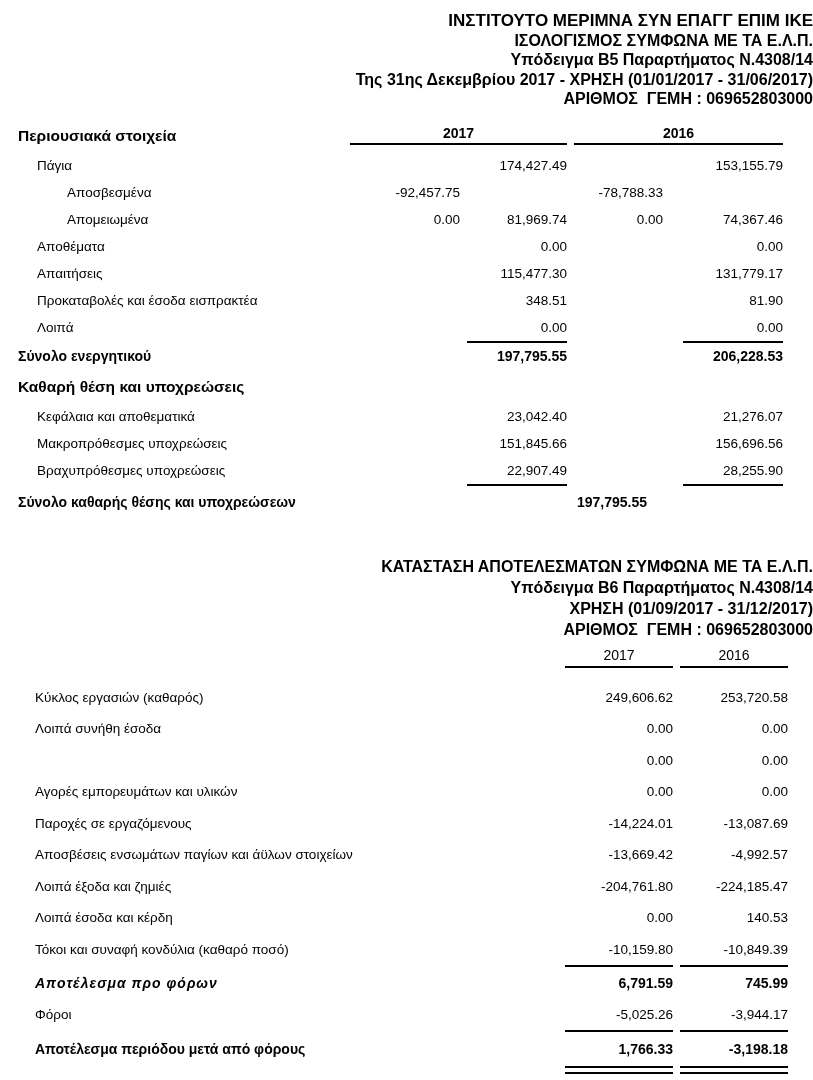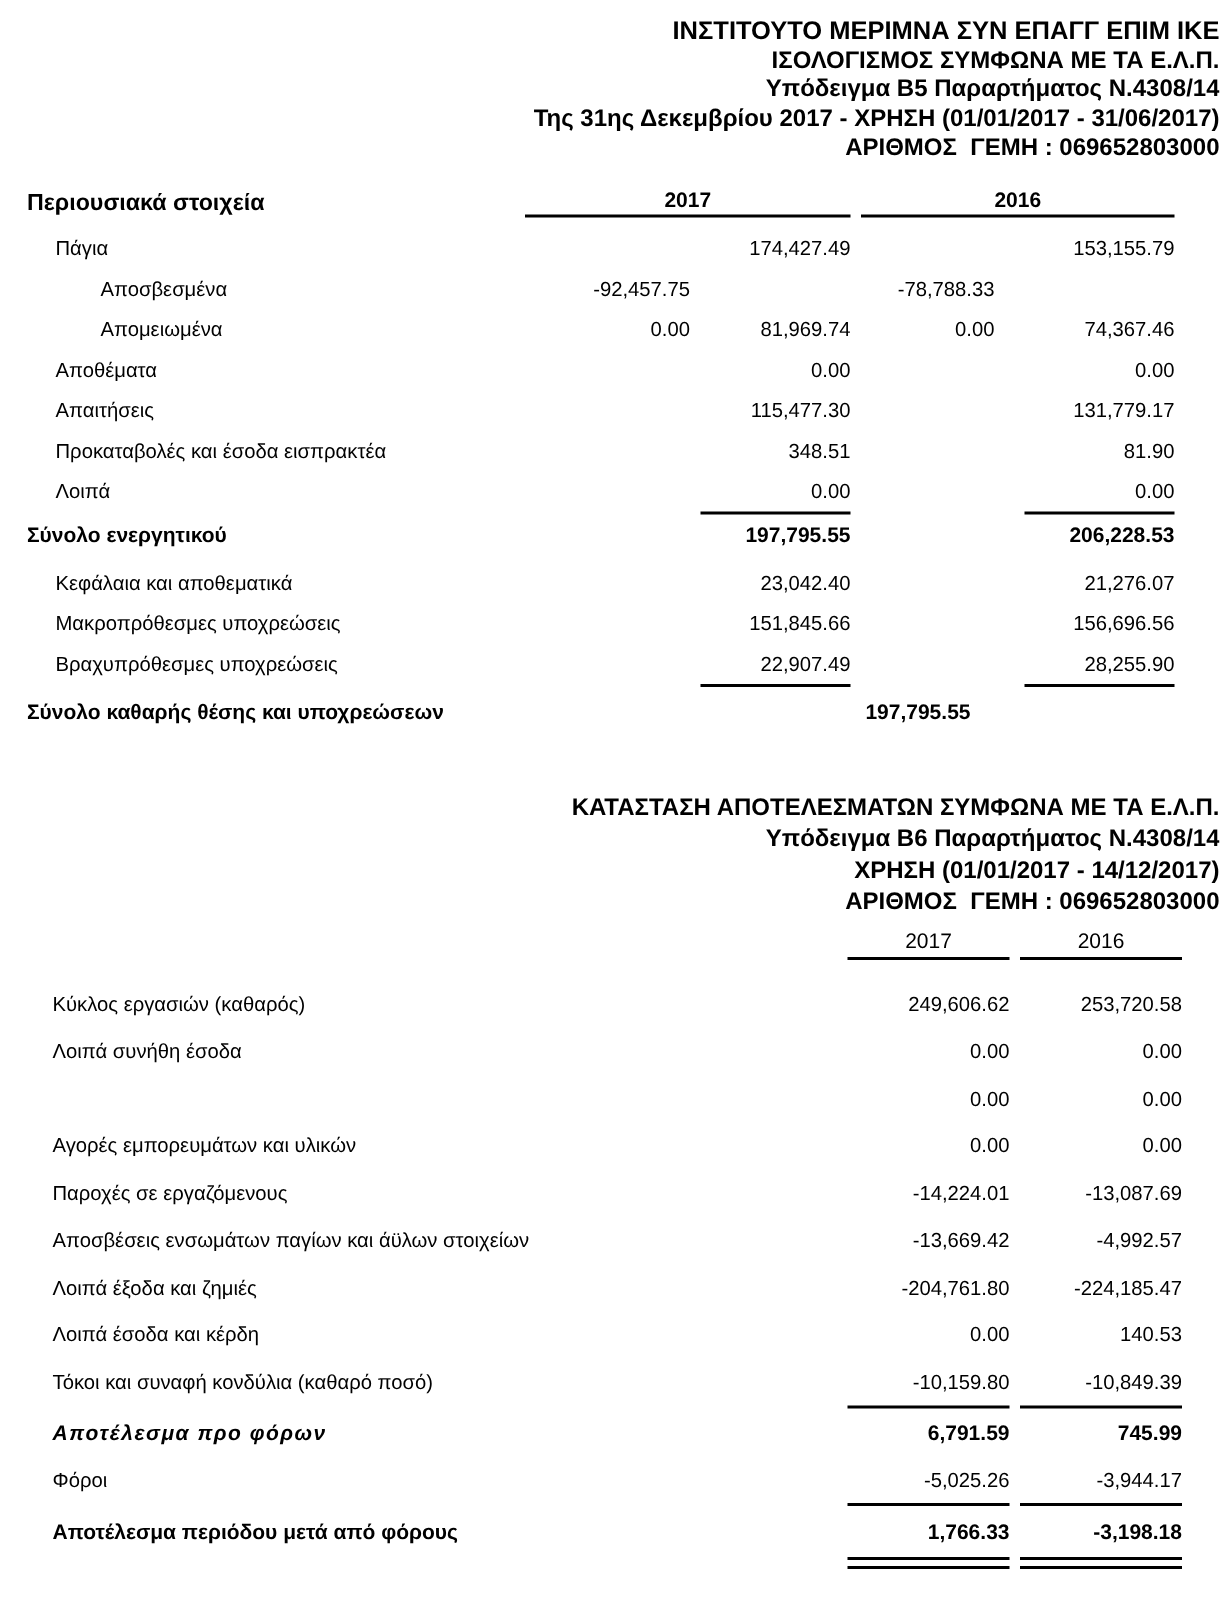--- a/index.html
+++ b/index.html
@@ -152,20 +152,21 @@
     <div class="rule-span c2"></div>
     <div class="rule-span c4"></div>
   </div>
 
   <div class="bs-row total-row">
     <div class="lbl">Σύνολο ενεργητικού</div>
     <div class="num c2">197,795.55</div>
     <div class="num c4">206,228.53</div>
   </div>
 
+  <div class="sec2-title">Καθαρή θέση και υποχρεώσεις</div>
 
   <div class="bs-rows mt5">
     <div class="bs-row">
       <div class="lbl ind1">Κεφάλαια και αποθεματικά</div>
       <div class="num c2">23,042.40</div>
       <div class="num c4">21,276.07</div>
     </div>
     <div class="bs-row">
       <div class="lbl ind1">Μακροπρόθεσμες υποχρεώσεις</div>
       <div class="num c2">151,845.66</div>
@@ -185,21 +186,21 @@
 
   <div class="bs-row total-row mt3">
     <div class="lbl">Σύνολο καθαρής θέσης και υποχρεώσεων</div>
     <div class="num c2">197,795.55</div>
     <div class="num c4">206,228.53</div>
   </div>
 
   <div class="doc-header is-header">
     <div class="l-sub">ΚΑΤΑΣΤΑΣΗ ΑΠΟΤΕΛΕΣΜΑΤΩΝ ΣΥΜΦΩΝΑ ΜΕ ΤΑ Ε.Λ.Π.</div>
     <div class="l-sub">Υπόδειγμα Β6 Παραρτήματος Ν.4308/14</div>
-    <div class="l-sub">ΧΡΗΣΗ (01/01/2017 - 14/12/2017)</div>
+    <div class="l-sub">ΧΡΗΣΗ (01/09/2017 - 31/12/2017)</div>
     <div class="l-sub">ΑΡΙΘΜΟΣ  ΓΕΜΗ : 069652803000</div>
   </div>
 
   <div class="is-head">
     <div class="yr yA">2017</div>
     <div class="yr yB">2016</div>
   </div>
 
   <div class="is-rows">
     <div class="is-row">

